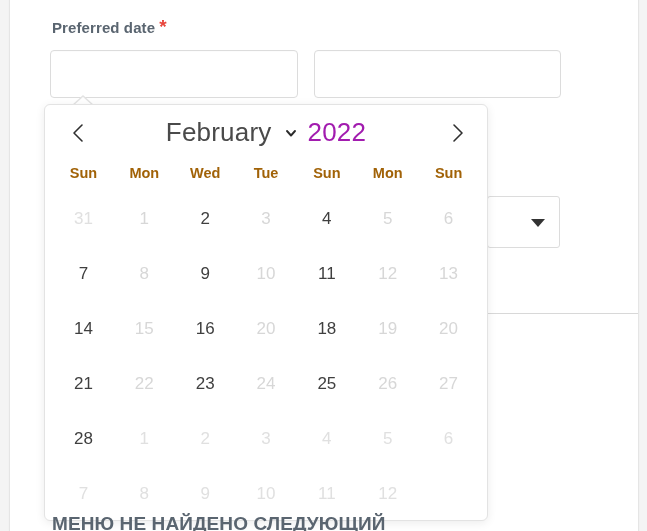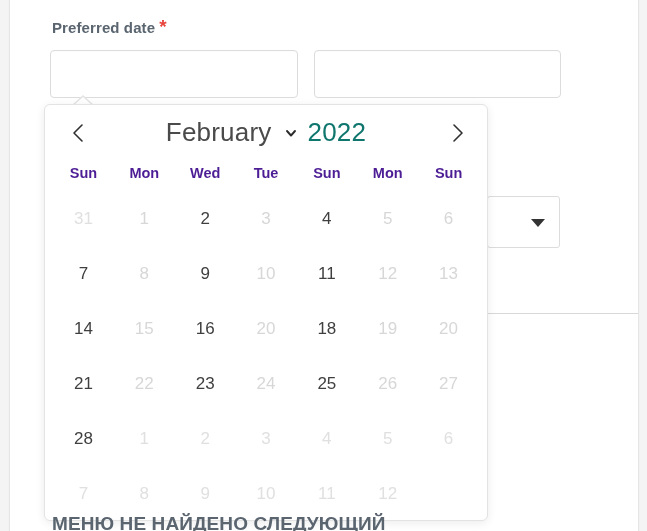--- a/index.html
+++ b/index.html
@@ -201,37 +201,37 @@
   }
   #month-caret {
     margin-left: 12px;
     margin-right: 10px;
     display: inline-block;
     line-height: 0;
   }
   #year-value {
     font-size: 26px;
     font-weight: 300;
-    color: #0f766e;
+    color: #a21caf;
     letter-spacing: 0.2px;
     pointer-events: auto;
   }
 
   
   #weekday-row {
     display: grid;
     grid-template-columns: repeat(7, 1fr);
     padding: 0 8px;
     margin-top: -2px;
   }
   .weekday-cell {
     text-align: center;
     font-size: 14.5px;
     font-weight: bold;
-    color: #4c1d95;
+    color: #a16207;
     padding: 6px 0 10px 0;
   }
 
   
   #day-grid {
     display: grid;
     grid-template-columns: repeat(7, 1fr);
     grid-auto-rows: 55px;
     padding: 0 8px;
   }

